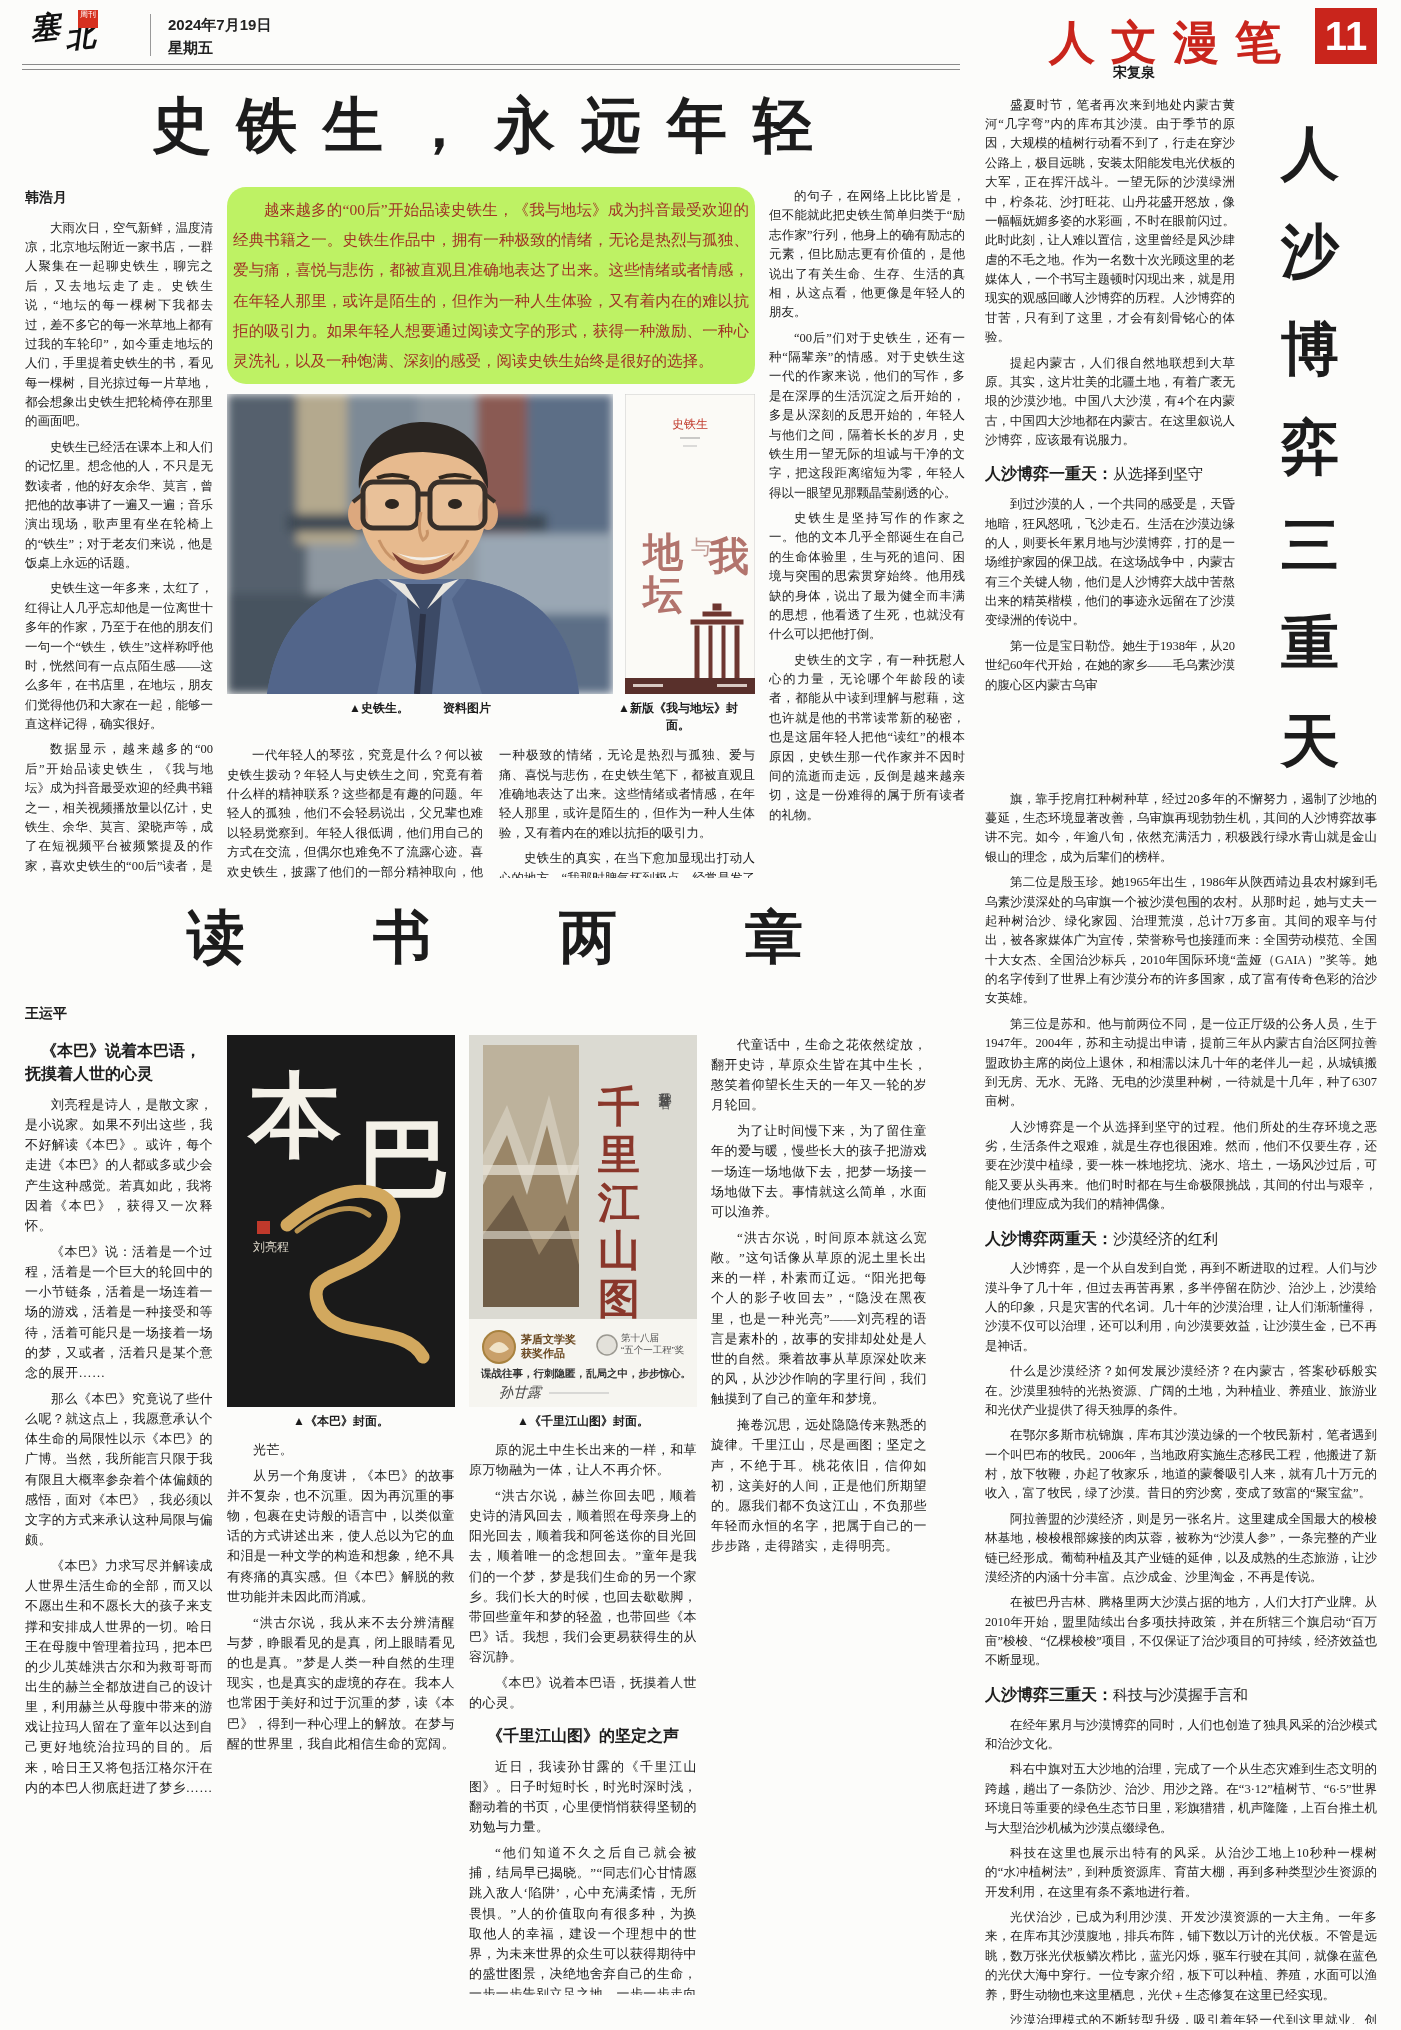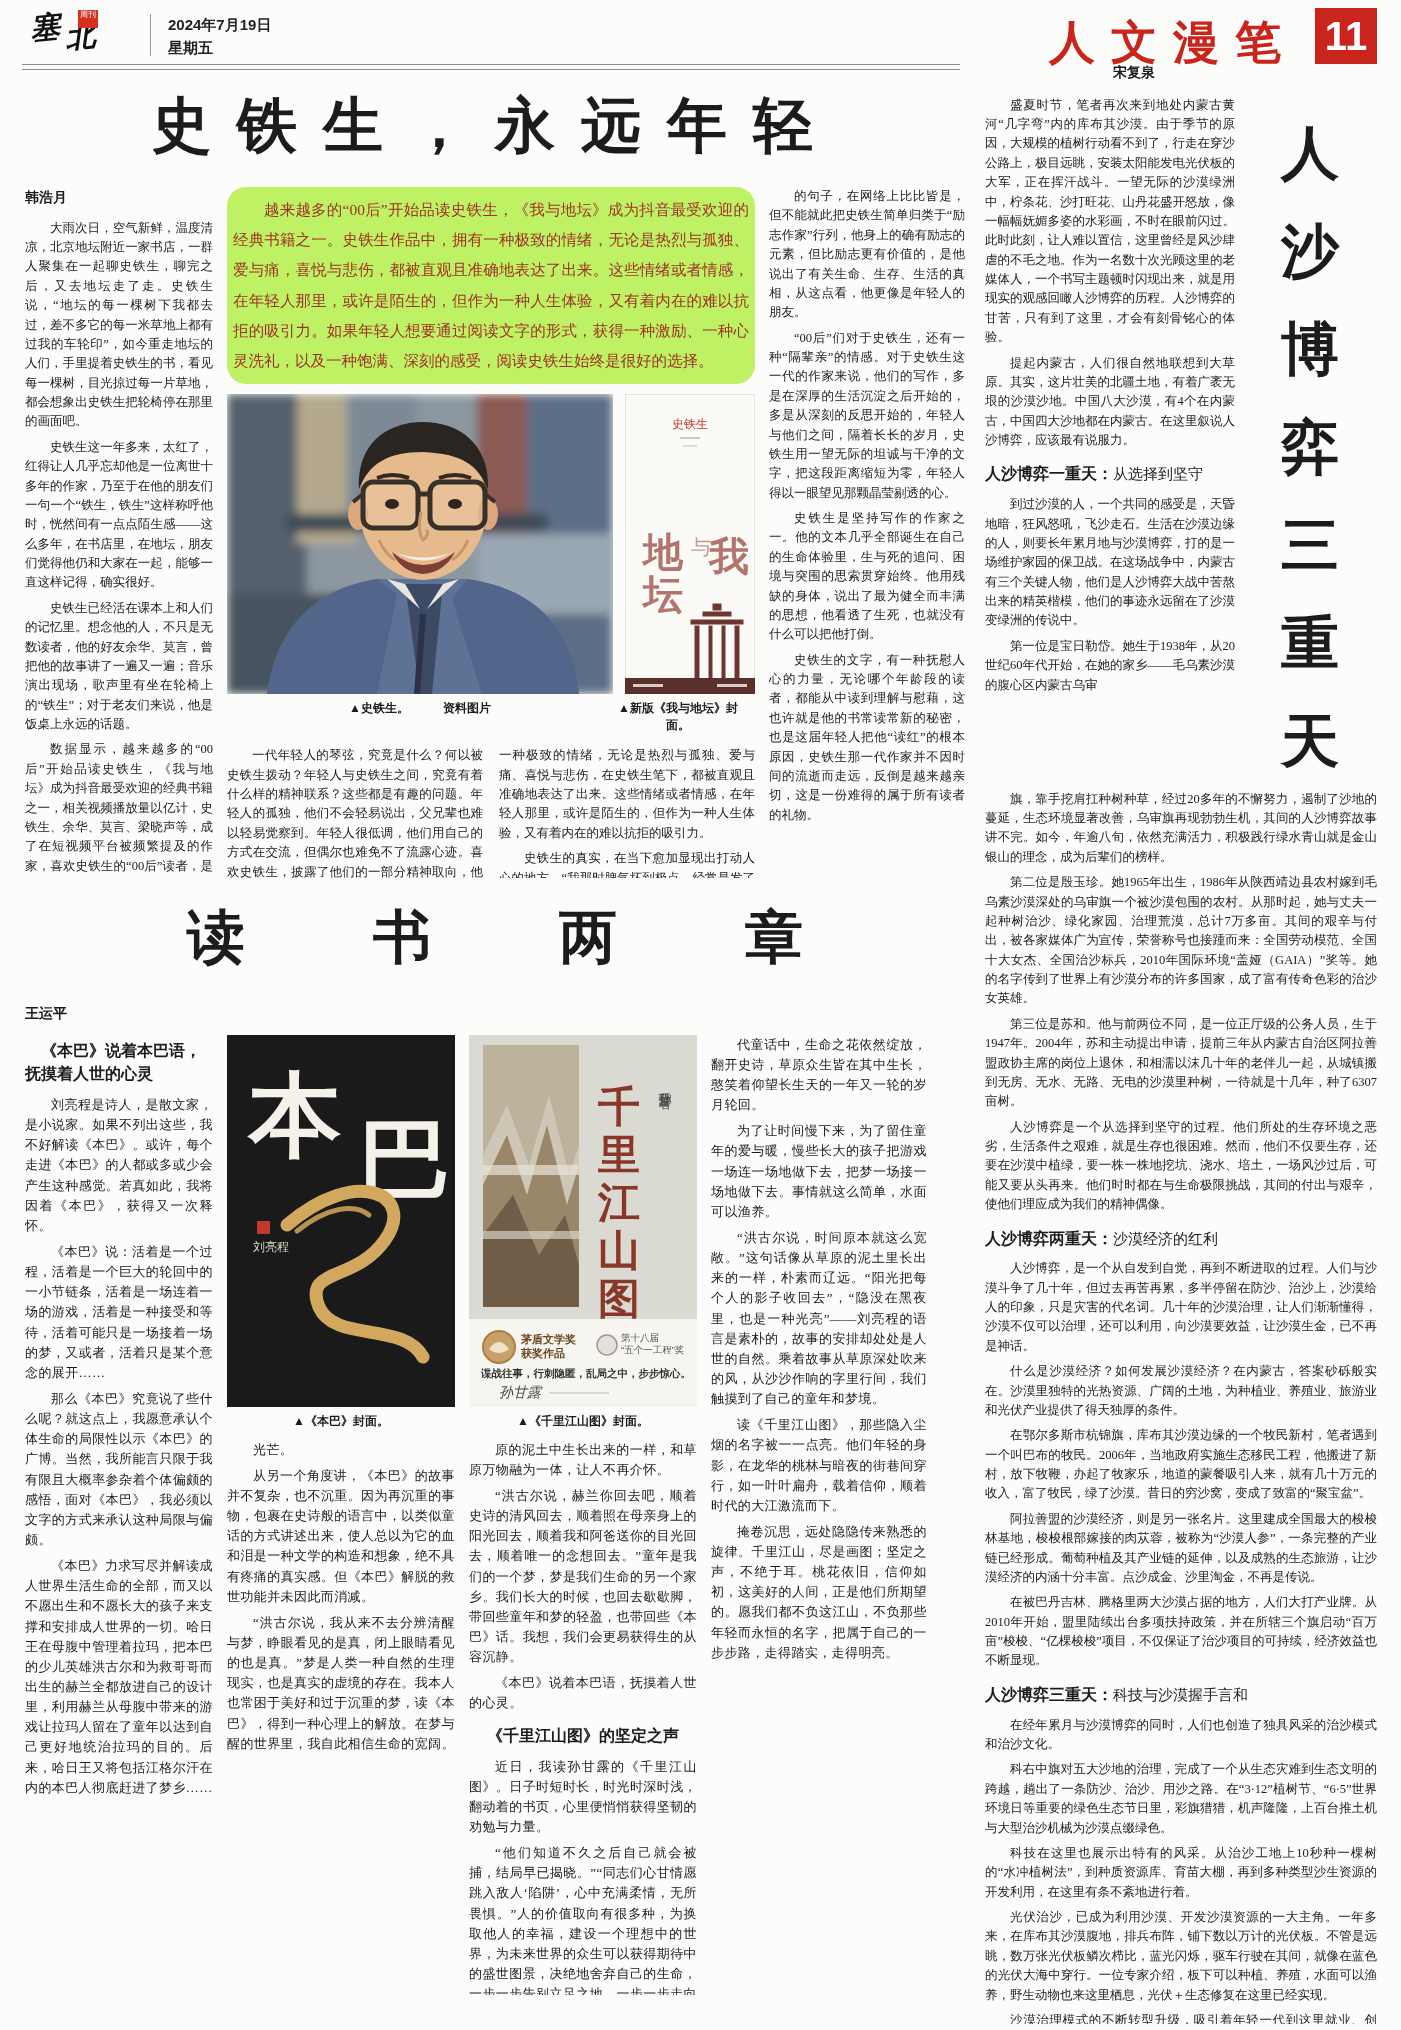--- a/index.html
+++ b/index.html
@@ -90,22 +90,22 @@
   <div class="page-badge">11</div>
   <div class="rules"></div>
 
   <div id="a1">
     <div class="a1-title">史铁生，永远年轻</div>
     <div class="a1-body">
       <div class="colA bodytxt">
         <p class="byline">韩浩月</p>
         <div>
             <p>大雨次日，空气新鲜，温度清凉，北京地坛附近一家书店，一群人聚集在一起聊史铁生，聊完之后，又去地坛走了走。史铁生说，“地坛的每一棵树下我都去过，差不多它的每一米草地上都有过我的车轮印”，如今重走地坛的人们，手里提着史铁生的书，看见每一棵树，目光掠过每一片草地，都会想象出史铁生把轮椅停在那里的画面吧。</p>
+            <p>史铁生已经活在课本上和人们的记忆里。想念他的人，不只是无数读者，他的好友余华、莫言，曾把他的故事讲了一遍又一遍；音乐演出现场，歌声里有坐在轮椅上的“铁生”；对于老友们来说，他是饭桌上永远的话题。</p>
             <p>史铁生这一年多来，太红了，红得让人几乎忘却他是一位离世十多年的作家，乃至于在他的朋友们一句一个“铁生，铁生”这样称呼他时，恍然间有一点点陌生感——这么多年，在书店里，在地坛，朋友们觉得他仍和大家在一起，能够一直这样记得，确实很好。</p>
-            <p>史铁生已经活在课本上和人们的记忆里。想念他的人，不只是无数读者，他的好友余华、莫言，曾把他的故事讲了一遍又一遍；音乐演出现场，歌声里有坐在轮椅上的“铁生”；对于老友们来说，他是饭桌上永远的话题。</p>
             <p>数据显示，越来越多的“00后”开始品读史铁生，《我与地坛》成为抖音最受欢迎的经典书籍之一，相关视频播放量以亿计，史铁生、余华、莫言、梁晓声等，成了在短视频平台被频繁提及的作家，喜欢史铁生的“00后”读者，是一个数量庞大的群体。</p>
           </div>
       </div>
       <div class="centerB">
         <p class="lead">越来越多的“00后”开始品读史铁生，《我与地坛》成为抖音最受欢迎的经典书籍之一。史铁生作品中，拥有一种极致的情绪，无论是热烈与孤独、爱与痛，喜悦与悲伤，都被直观且准确地表达了出来。这些情绪或者情感，在年轻人那里，或许是陌生的，但作为一种人生体验，又有着内在的难以抗拒的吸引力。如果年轻人想要通过阅读文字的形式，获得一种激励、一种心灵洗礼，以及一种饱满、深刻的感受，阅读史铁生始终是很好的选择。</p>
         <div class="imgrow">
 
           <svg width="386" height="300" viewBox="0 0 386 300">
             <defs>
                 <filter id="blur1">
@@ -326,20 +326,19 @@
         <div class="kai">
             <p>近日，我读孙甘露的《千里江山图》。日子时短时长，时光时深时浅，翻动着的书页，心里便悄悄获得坚韧的劝勉与力量。</p>
             <p>“他们知道不久之后自己就会被捕，结局早已揭晓。”“同志们心甘情愿跳入敌人‘陷阱’，心中充满柔情，无所畏惧。”人的价值取向有很多种，为换取他人的幸福，建设一个理想中的世界，为未来世界的众生可以获得期待中的盛世图景，决绝地舍弃自己的生命，一步一步告别立足之地，一步一步走向生命的终点。这种取舍背后是个体生命对信仰、对时代的承诺，生命因此必然镌刻上深深的时代烙印。</p>
           </div>
       </div>
       <div class="col3-4">
         <div class="kai">
             <p>代童话中，生命之花依然绽放，翻开史诗，草原众生皆在其中生长，憨笑着仰望长生天的一年又一轮的岁月轮回。</p>
             <p>为了让时间慢下来，为了留住童年的爱与暖，慢些长大的孩子把游戏一场连一场地做下去，把梦一场接一场地做下去。事情就这么简单，水面可以渔养。</p>
             <p>“洪古尔说，时间原本就这么宽敞。”这句话像从草原的泥土里长出来的一样，朴素而辽远。“阳光把每个人的影子收回去”，“隐没在黑夜里，也是一种光亮”——刘亮程的语言是素朴的，故事的安排却处处是人世的自然。乘着故事从草原深处吹来的风，从沙沙作响的字里行间，我们触摸到了自己的童年和梦境。</p>
-            <p>读《千里江山图》，那些隐入尘烟的名字被一一点亮。他们年轻的身影，在龙华的桃林与暗夜的街巷间穿行，如一叶叶扁舟，载着信仰，顺着时代的大江激流而下。</p>
             <p>掩卷沉思，远处隐隐传来熟悉的旋律。千里江山，尽是画图；坚定之声，不绝于耳。桃花依旧，信仰如初，这美好的人间，正是他们所期望的。愿我们都不负这江山，不负那些年轻而永恒的名字，把属于自己的一步步路，走得踏实，走得明亮。</p>
           </div>
       </div>
     </div>
   </div>
 
 </div>
 
 </body></html>

